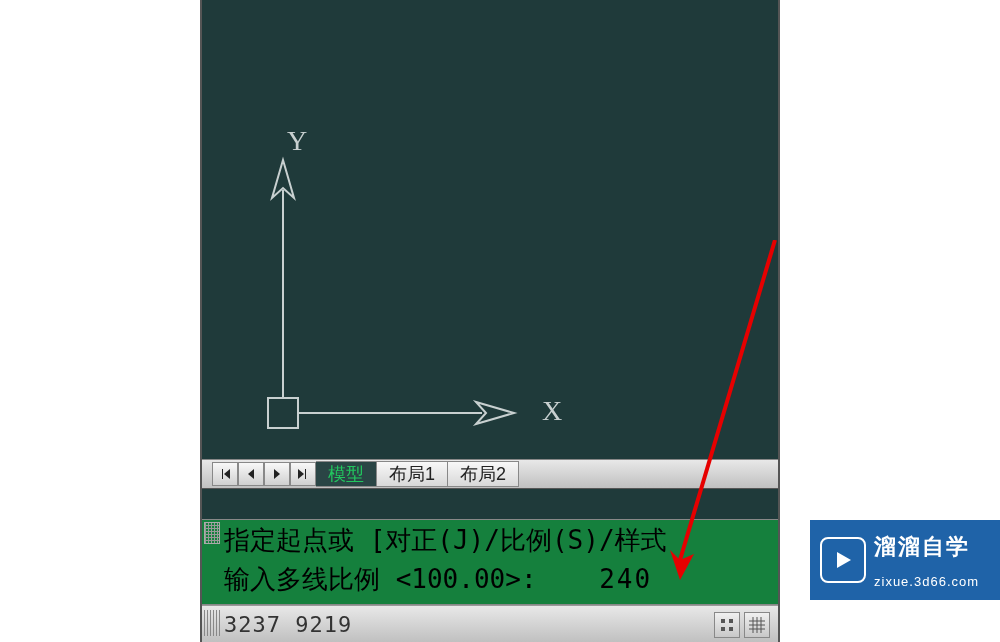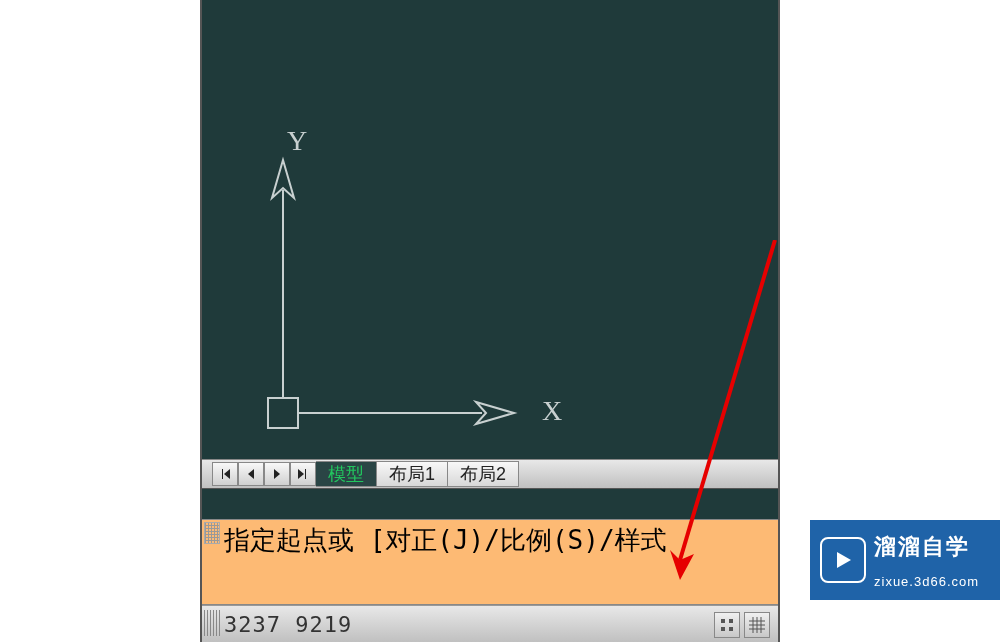--- a/index.html
+++ b/index.html
@@ -102,21 +102,21 @@
     .tab.active {
       background: #2a4545;
       color: #22c55e;
     }
     .command-area {
       position: absolute;
       left: 0;
       bottom: 37px;
       width: 100%;
       height: 86px;
-      background: #fdba74;
+      background: #15803d;
       border-top: 1px solid #888;
       border-bottom: 1px solid #888;
     }
     .command-grip {
       position: absolute;
       left: 2px;
       top: 2px;
       width: 16px;
       height: 22px;
       background: repeating-linear-gradient(90deg, #999 0px, #999 1px, transparent 1px, transparent 3px),
@@ -282,20 +282,25 @@
         </svg>
     </div>
     <div class="tab active">模型</div>
     <div class="tab">布局1</div>
     <div class="tab">布局2</div>
   </div>
 
   <div class="command-area">
     <div class="command-grip"></div>
     <div class="command-line command-line-1">指定起点或 [对正(J)/比例(S)/样式</div>
+    <div class="command-line command-line-2">
+      <span>输入多线比例 &lt;100.00&gt;:</span>
+      <span>&nbsp;&nbsp;</span>
+      <span class="command-input">240</span>
+    </div>
   </div>
 
   <div class="status-bar">
     <div class="status-grip"></div>
     <div class="status-coords">3237 9219</div>
     <div class="status-icons">
       <div class="status-icon-btn">
         <svg width="16" height="16" viewBox="0 0 16 16">
           <rect x="2" y="2" width="4" height="4" fill="#555"></rect>
           <rect x="10" y="2" width="4" height="4" fill="#555"></rect>

